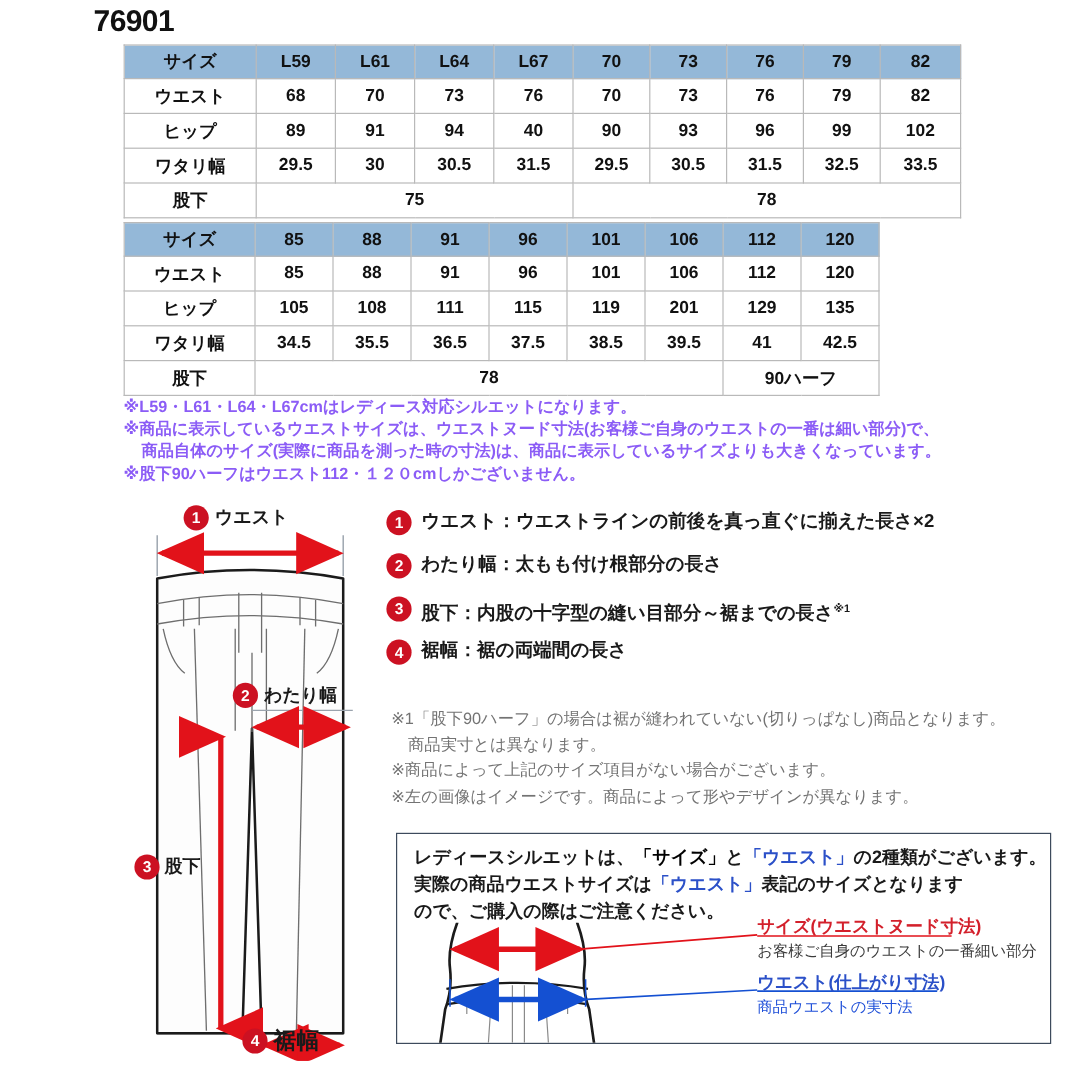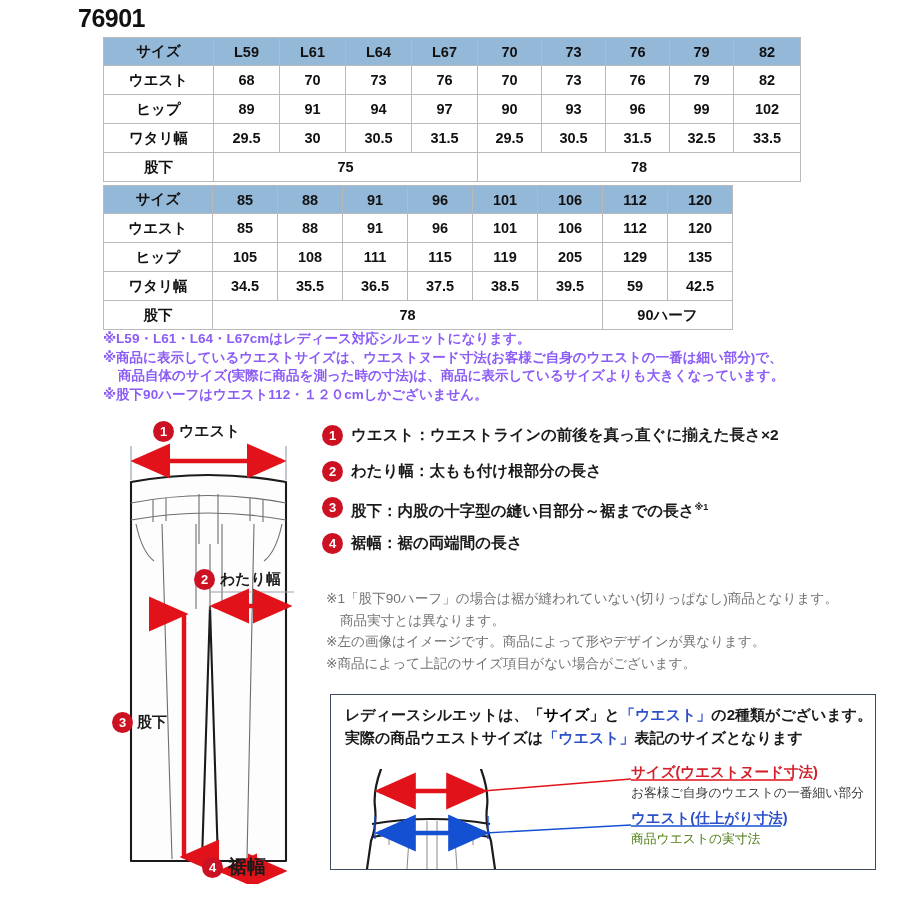--- a/index.html
+++ b/index.html
@@ -150,21 +150,21 @@
         <td class="blk">73</td>
         <td class="blk">76</td>
         <td class="blk">79</td>
         <td class="blk">82</td>
       </tr>
       <tr>
         <td class="lbl">ヒップ</td>
         <td class="pink">89</td>
         <td class="pink">91</td>
         <td class="pink">94</td>
-        <td class="pink">97</td>
+        <td class="pink">40</td>
         <td class="blk">90</td>
         <td class="blk">93</td>
         <td class="blk">96</td>
         <td class="blk">99</td>
         <td class="blk">102</td>
       </tr>
       <tr>
         <td class="lbl">ワタリ幅</td>
         <td class="pink">29.5</td>
         <td class="pink">30</td>
@@ -219,33 +219,33 @@
         <td>112</td>
         <td>120</td>
       </tr>
       <tr>
         <td class="lbl">ヒップ</td>
         <td>105</td>
         <td>108</td>
         <td>111</td>
         <td>115</td>
         <td>119</td>
-        <td>205</td>
+        <td>201</td>
         <td>129</td>
         <td>135</td>
       </tr>
       <tr>
         <td class="lbl">ワタリ幅</td>
         <td>34.5</td>
         <td>35.5</td>
         <td>36.5</td>
         <td>37.5</td>
         <td>38.5</td>
         <td>39.5</td>
-        <td>59</td>
+        <td>41</td>
         <td>42.5</td>
       </tr>
       <tr>
         <td class="lbl">股下</td>
         <td colspan="6">78</td>
         <td colspan="2">90ハーフ</td>
       </tr>
     </tbody>
   </table>
 
@@ -348,28 +348,29 @@
     </div>
     <div class="leg-row">
       <span class="badge">4</span>
       <span class="leg-txt">裾幅：裾の両端間の長さ</span>
     </div>
   </div>
 
   <div class="graynotes">
     <div>※1「股下90ハーフ」の場合は裾が縫われていない(切りっぱなし)商品となります。</div>
     <div class="ind">商品実寸とは異なります。</div>
+    <div>※商品によって上記のサイズ項目がない場合がございます。</div>
     <div>※左の画像はイメージです。商品によって形やデザインが異なります。</div>
-    <div>※商品によって上記のサイズ項目がない場合がございます。</div>
   </div>
 
   <div class="infobox">
     <div class="ibtext">
       <div><span>レディースシルエットは、</span><span class="red">「サイズ」</span><span>と</span><span class="blue">「ウエスト」</span><span>の2種類がございます。</span></div>
       <div><span>実際の商品ウエストサイズは</span><span class="blue">「ウエスト」</span><span>表記のサイズとなります</span></div>
+      <div>ので、ご購入の際はご注意ください。</div>
     </div>
 
     <div class="ibdiagram">
       <svg width="546" height="100" viewBox="0 0 546 100">
         <defs>
           <marker id="rR" markerWidth="9" markerHeight="9" refX="8" refY="4.5" orient="auto">
             <path d="M0,0.5 L9,4.5 L0,8.5 Z" fill="#e2121a"></path>
           </marker>
           <marker id="rL" markerWidth="9" markerHeight="9" refX="1" refY="4.5" orient="auto">
             <path d="M9,0.5 L0,4.5 L9,8.5 Z" fill="#e2121a"></path>
@@ -407,17 +408,17 @@
 
         <line x1="48" y1="64" x2="154" y2="64" stroke="#1450d2" stroke-width="4.6" marker-start="url(#bL)" marker-end="url(#bR)"></line>
         <path d="M154,64 L300,56" stroke="#1450d2" stroke-width="1.4" fill="none"></path>
         <line x1="300" y1="57" x2="450" y2="57" stroke="#1450d2" stroke-width="1.4"></line>
       </svg>
 
       <div style="position:absolute;left:300px;top:16px;font-size:12.8px;color:#3b3b3b;white-space:nowrap;">お客様ご自身のウエストの一番細い部分</div>
       <div style="position:absolute;left:300px;top:-6px;font-size:14.5px;font-weight:bold;color:#d3202b;white-space:nowrap;">サイズ(ウエストヌード寸法)</div>
 
       <div style="position:absolute;left:300px;top:40px;font-size:14.5px;font-weight:bold;color:#2b50c8;white-space:nowrap;">ウエスト(仕上がり寸法)</div>
-      <div style="position:absolute;left:300px;top:62px;font-size:12.8px;color:#4d7c0f;white-space:nowrap;">商品ウエストの実寸法</div>
+      <div style="position:absolute;left:300px;top:62px;font-size:12.8px;color:#1d4ed8;white-space:nowrap;">商品ウエストの実寸法</div>
     </div>
   </div>
 
 </div>
 
 </body></html>

